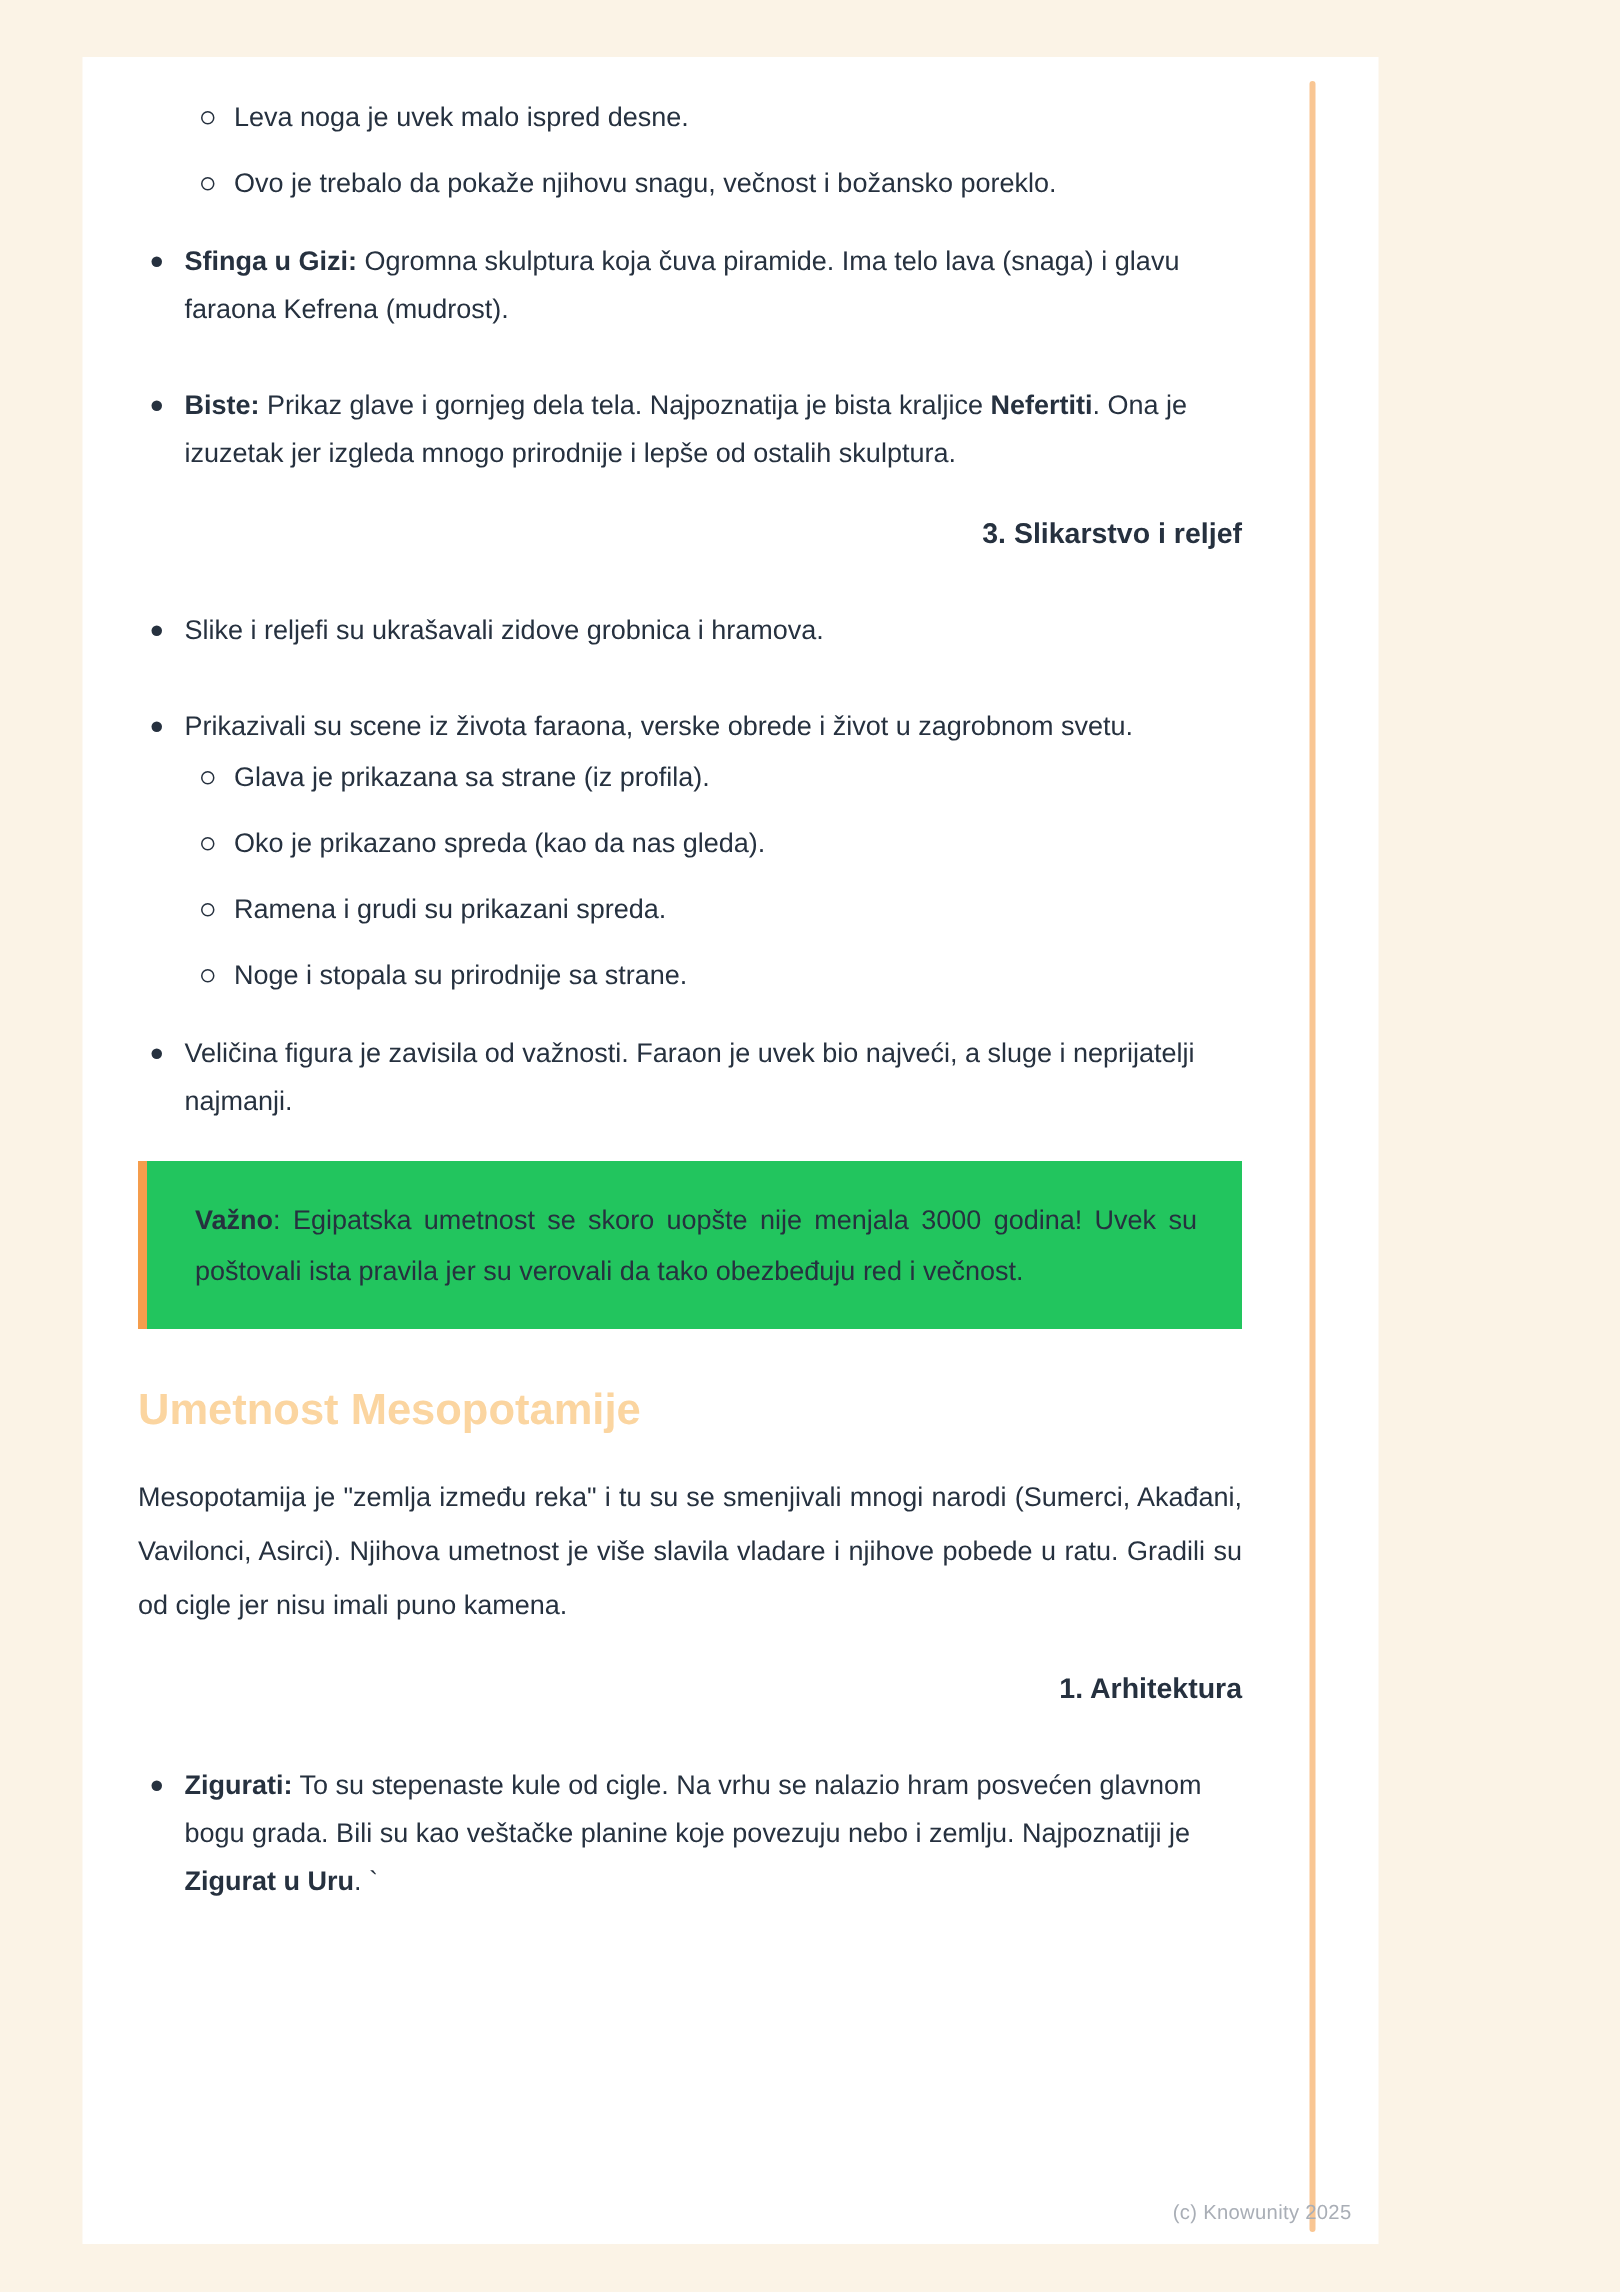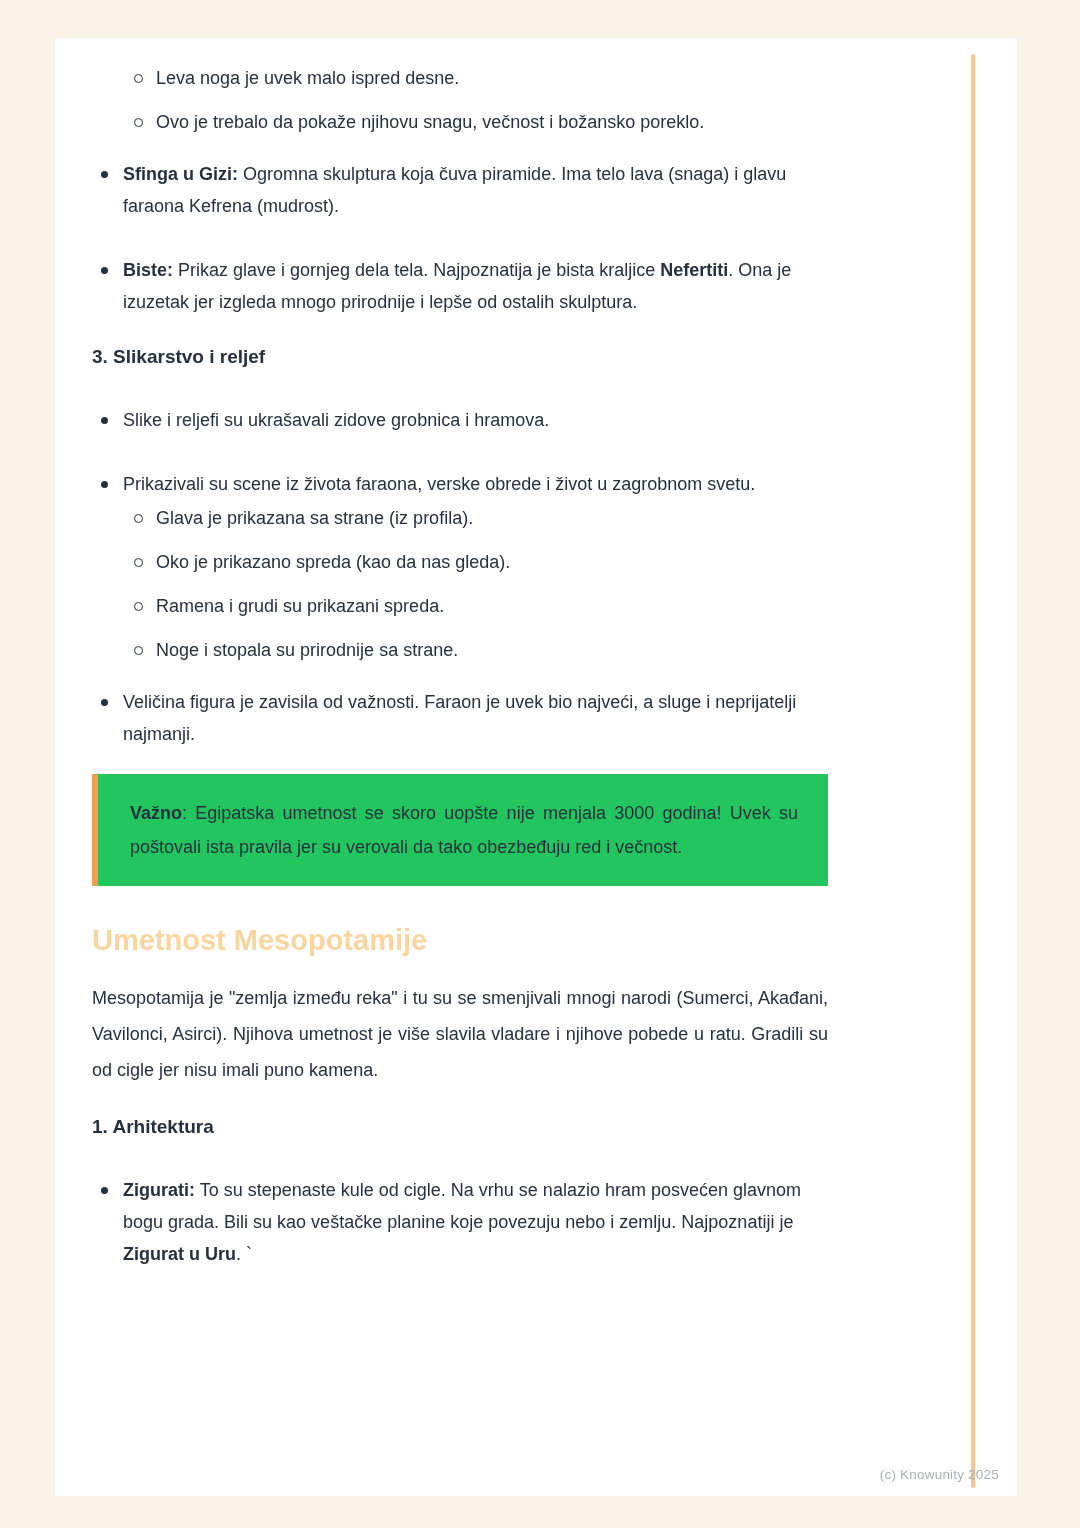--- a/index.html
+++ b/index.html
@@ -7,21 +7,21 @@
   body {
     background: #fbf3e6;
     font-family: "Liberation Sans", sans-serif;
     color: #26313f;
     position: relative;
     overflow: hidden;
   }
   .page {
     position: absolute;
     left: 55px; top: 38px;
-    width: 962px; height: 1458px;
+    width: 864px; height: 1458px;
     background: #ffffff;
   }
   .accent {
     position: absolute;
     top: 16px; right: 42px;
     width: 4px; height: 1434px;
     background: #f9c693;
     border-radius: 2px;
   }
   .content {
@@ -50,20 +50,21 @@
     border-radius: 50%;
     border: 1.5px solid #26313f;
     margin: 12px 13px 0 0;
   }
   .txt { flex: 1 1 auto; }
   .heading {
     font-weight: bold;
     font-size: 19px;
     line-height: 30px;
     margin: 24px 0 22px;
+    text-align: right;
   }
   .callout {
     background: #22c55e;
     border-left: 6px solid #f59d4c;
     padding: 22px 30px 22px 32px;
     margin: 24px 0 0;
     line-height: 34px;
     text-align: justify;
   }
   .h1 {

